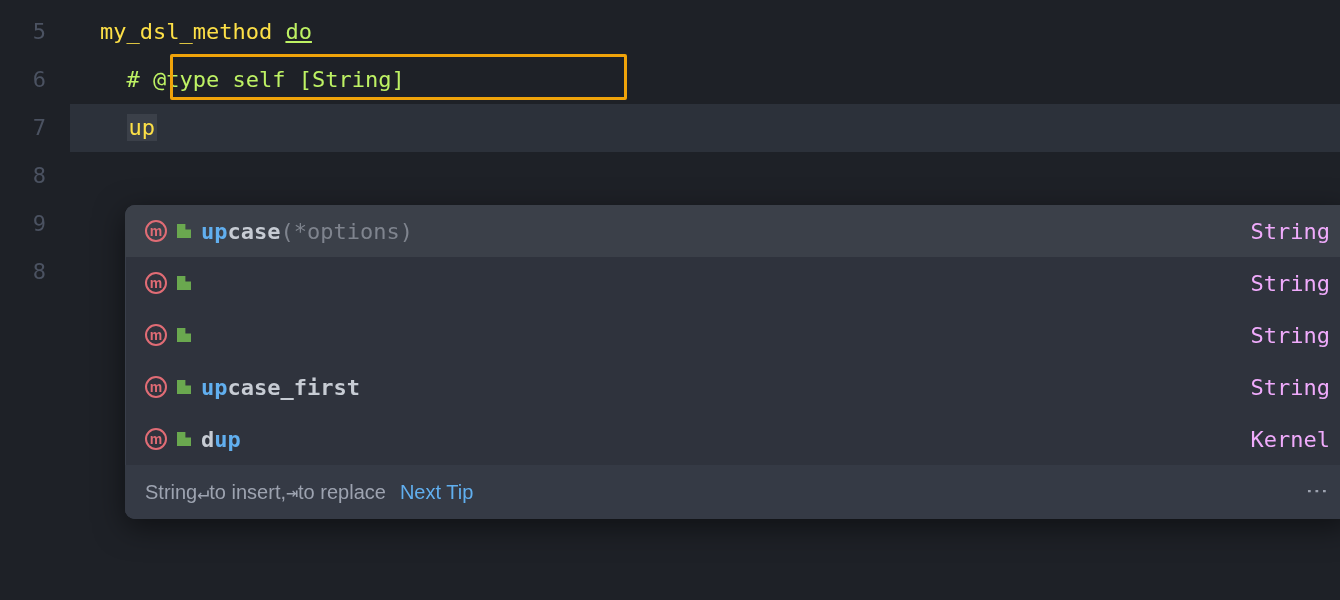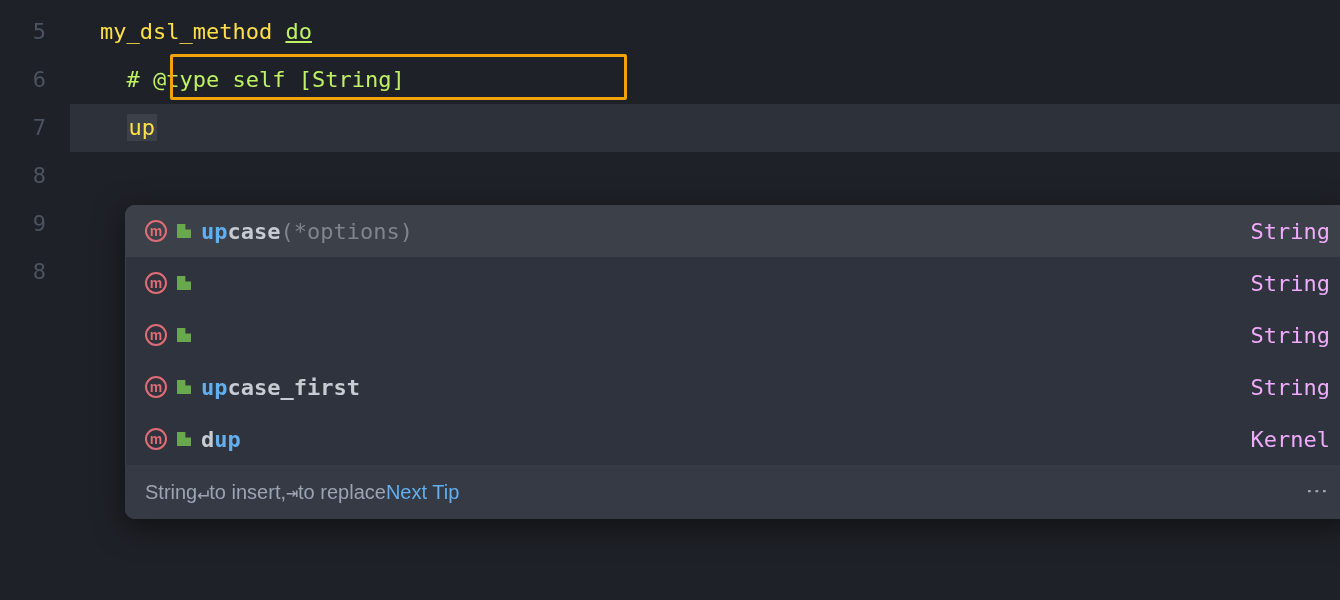--- a/index.html
+++ b/index.html
@@ -110,20 +110,21 @@
     padding: 0 20px;
     font-size: 20px;
     color: #9da3b0;
     font-family: -apple-system, 'Segoe UI', sans-serif;
   }
   .popup-footer .keycap {
     font-family: monospace;
   }
   .next-tip {
     color: #61afef;
+    margin-left: 14px;
     cursor: pointer;
   }
   .dots {
     margin-left: auto;
     color: #9da3b0;
     font-size: 22px;
     letter-spacing: 2px;
     cursor: pointer;
     writing-mode: vertical-rl;
   }

